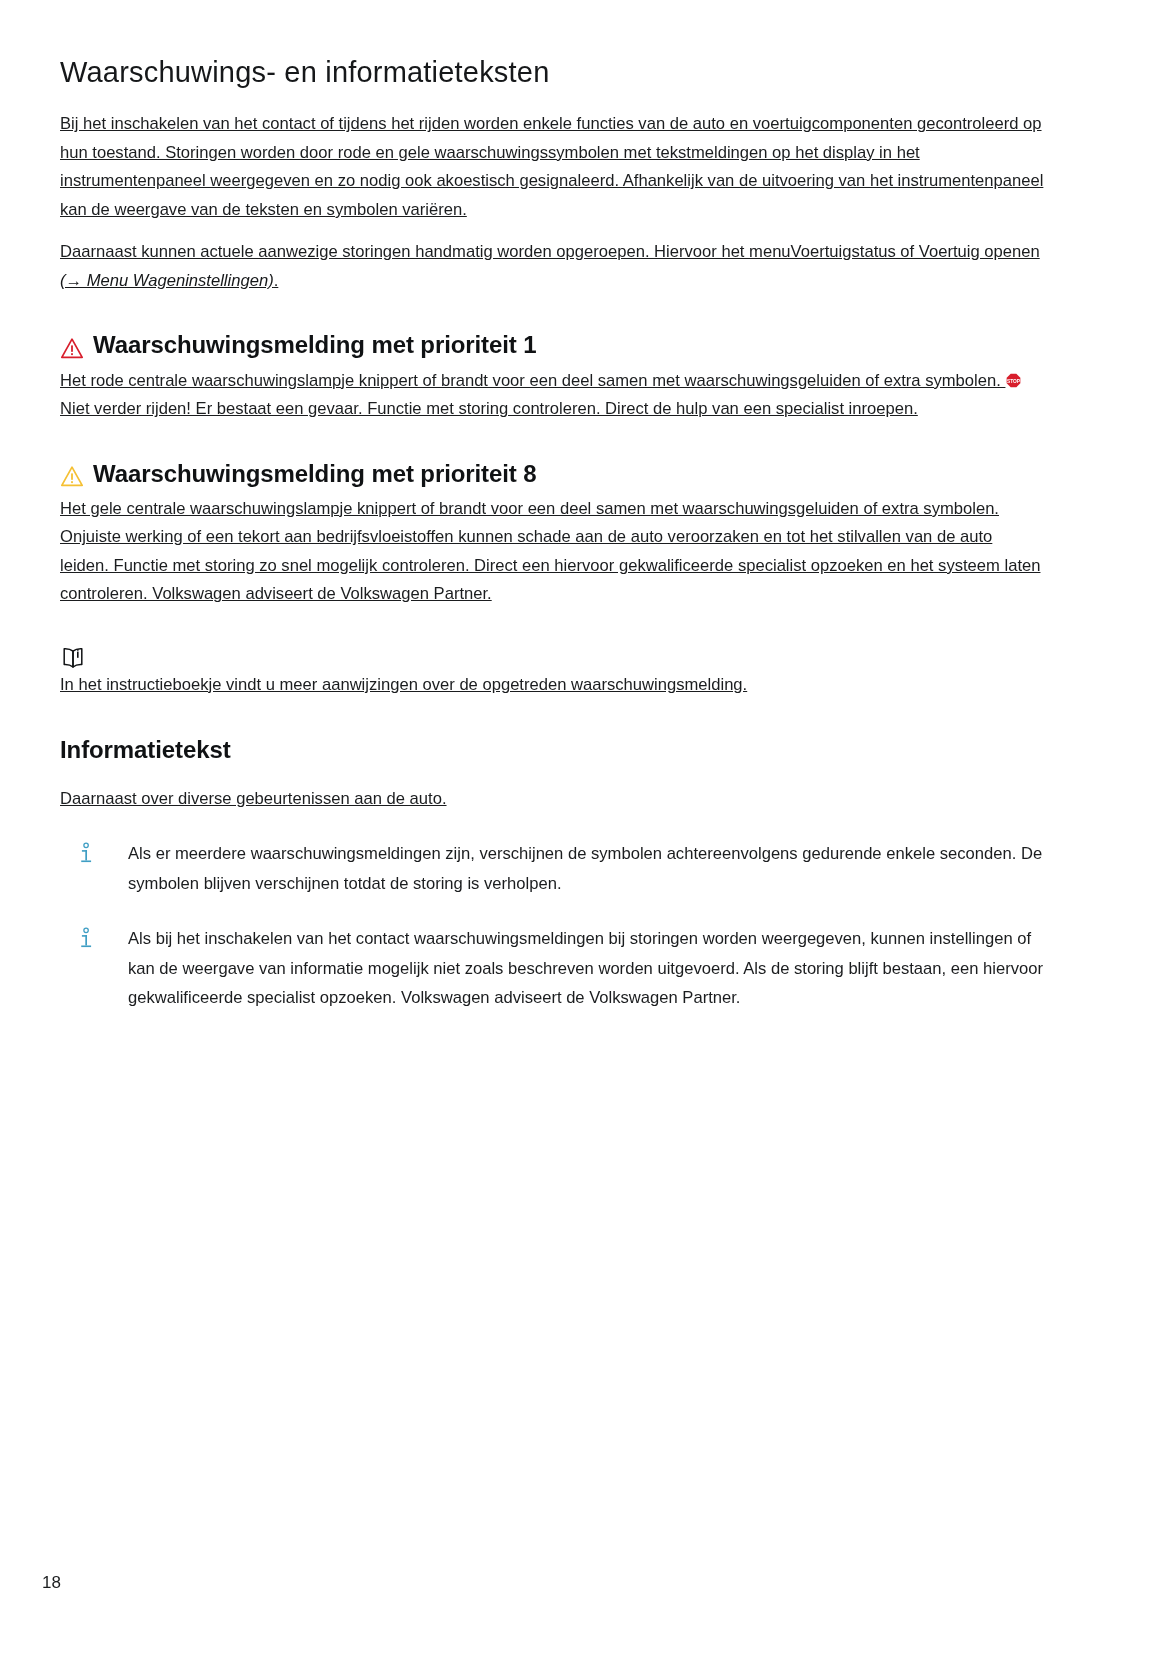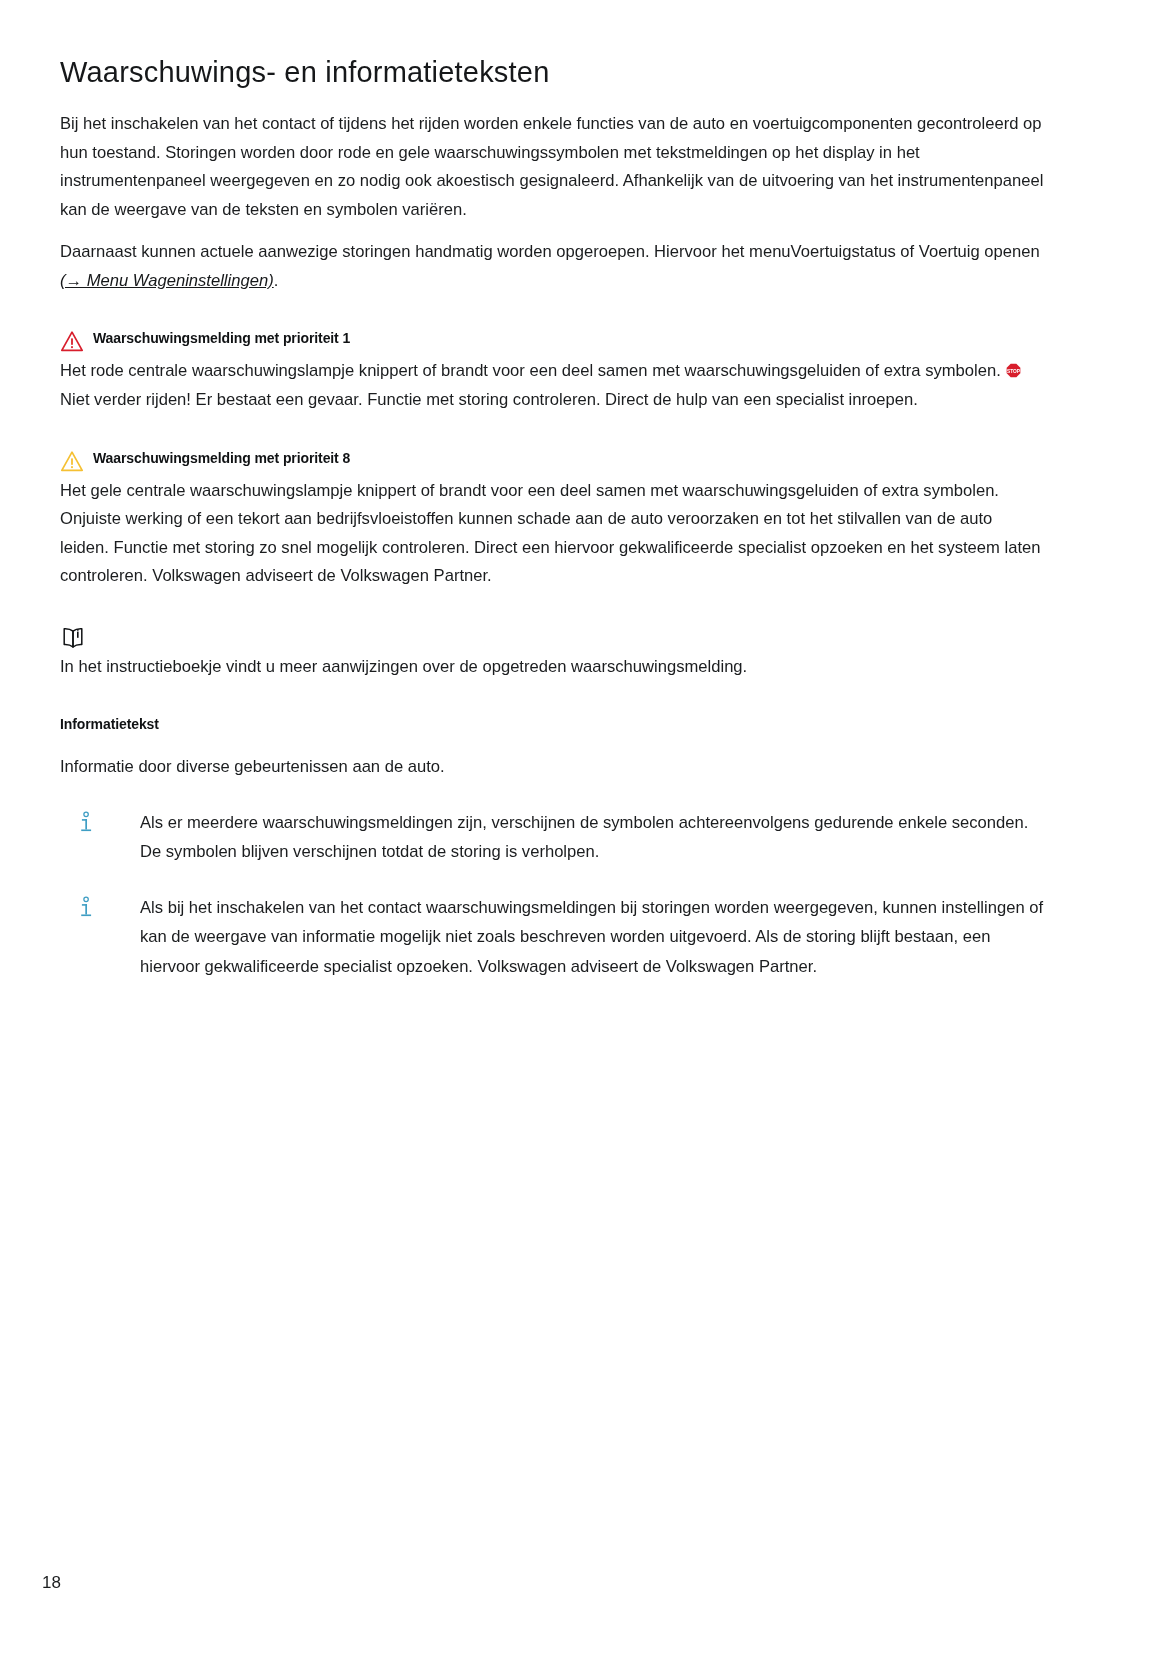--- a/index.html
+++ b/index.html
@@ -32,41 +32,42 @@
     margin: 6px 0 20px 0;
     line-height: 1.25;
   }
 
   p.body-text {
     font-size: 16.6px;
     line-height: 1.72;
     margin: 0 0 14px 0;
     color: #1b1d1f;
     text-align: left;
+    text-decoration: underline;
   }
 
   .xref {
     font-style: italic;
     text-decoration: underline;
     color: #16181a;
     margin-top: 35px;
   }
 
   .section {
     margin-top: 34px;
   }
 
   h2.sec-head {
-    font-size: 14px;
+    font-size: 24px;
     font-weight: bold;
     color: #101214;
     margin: 0 0 6px 0;
     line-height: 1.3;
     display: flex;
-    align-items: flex-start;
+    align-items: center;
     gap: 9px;
   }
   h2.sec-head.plain {
     margin-bottom: 20px;
   }
   h2.sec-head .htext {
     display: inline-block;
     letter-spacing: -0.1px;
   }
 
@@ -91,21 +92,21 @@
     display: inline-block;
     width: 15px;
     height: 15px;
     vertical-align: -2px;
     margin: 0 2px 0 1px;
   }
 
   .note {
     display: flex;
     align-items: flex-start;
-    gap: 16px;
+    gap: 4px;
     margin-top: 26px;
   }
   .note-icon {
     flex: 0 0 auto;
     width: 64px;
     padding-left: 18px;
     box-sizing: border-box;
     padding-top: 3px;
   }
   .note-icon svg { display: block; }
@@ -178,21 +179,21 @@
           </svg>
         </span>
       </h2>
       <p class="body-text">In het instructieboekje vindt u meer aanwijzingen over de opgetreden waarschuwingsmelding.</p>
     </div>
 
     <div class="section">
       <h2 class="sec-head plain">
         <span class="htext">Informatietekst</span>
       </h2>
-      <p class="body-text">Informatie door diverse gebeurtenissen aan de auto.</p>
+      <p class="body-text">Daarnaast over diverse gebeurtenissen aan de auto.</p>
     </div>
 
     <div class="note">
       <div class="note-icon">
         <svg viewBox="0 0 20 26" width="17" height="23" aria-hidden="true">
           <circle cx="9.5" cy="3.4" r="2.6" fill="none" stroke="#3f9ec4" stroke-width="1.5"></circle>
           <rect x="8.6" y="9.0" width="2.0" height="12.2" fill="#3f9ec4"></rect>
           <rect x="4.6" y="9.0" width="6.0" height="1.9" fill="#3f9ec4"></rect>
           <rect x="3.8" y="21.2" width="11.6" height="1.9" fill="#3f9ec4"></rect>
         </svg>

